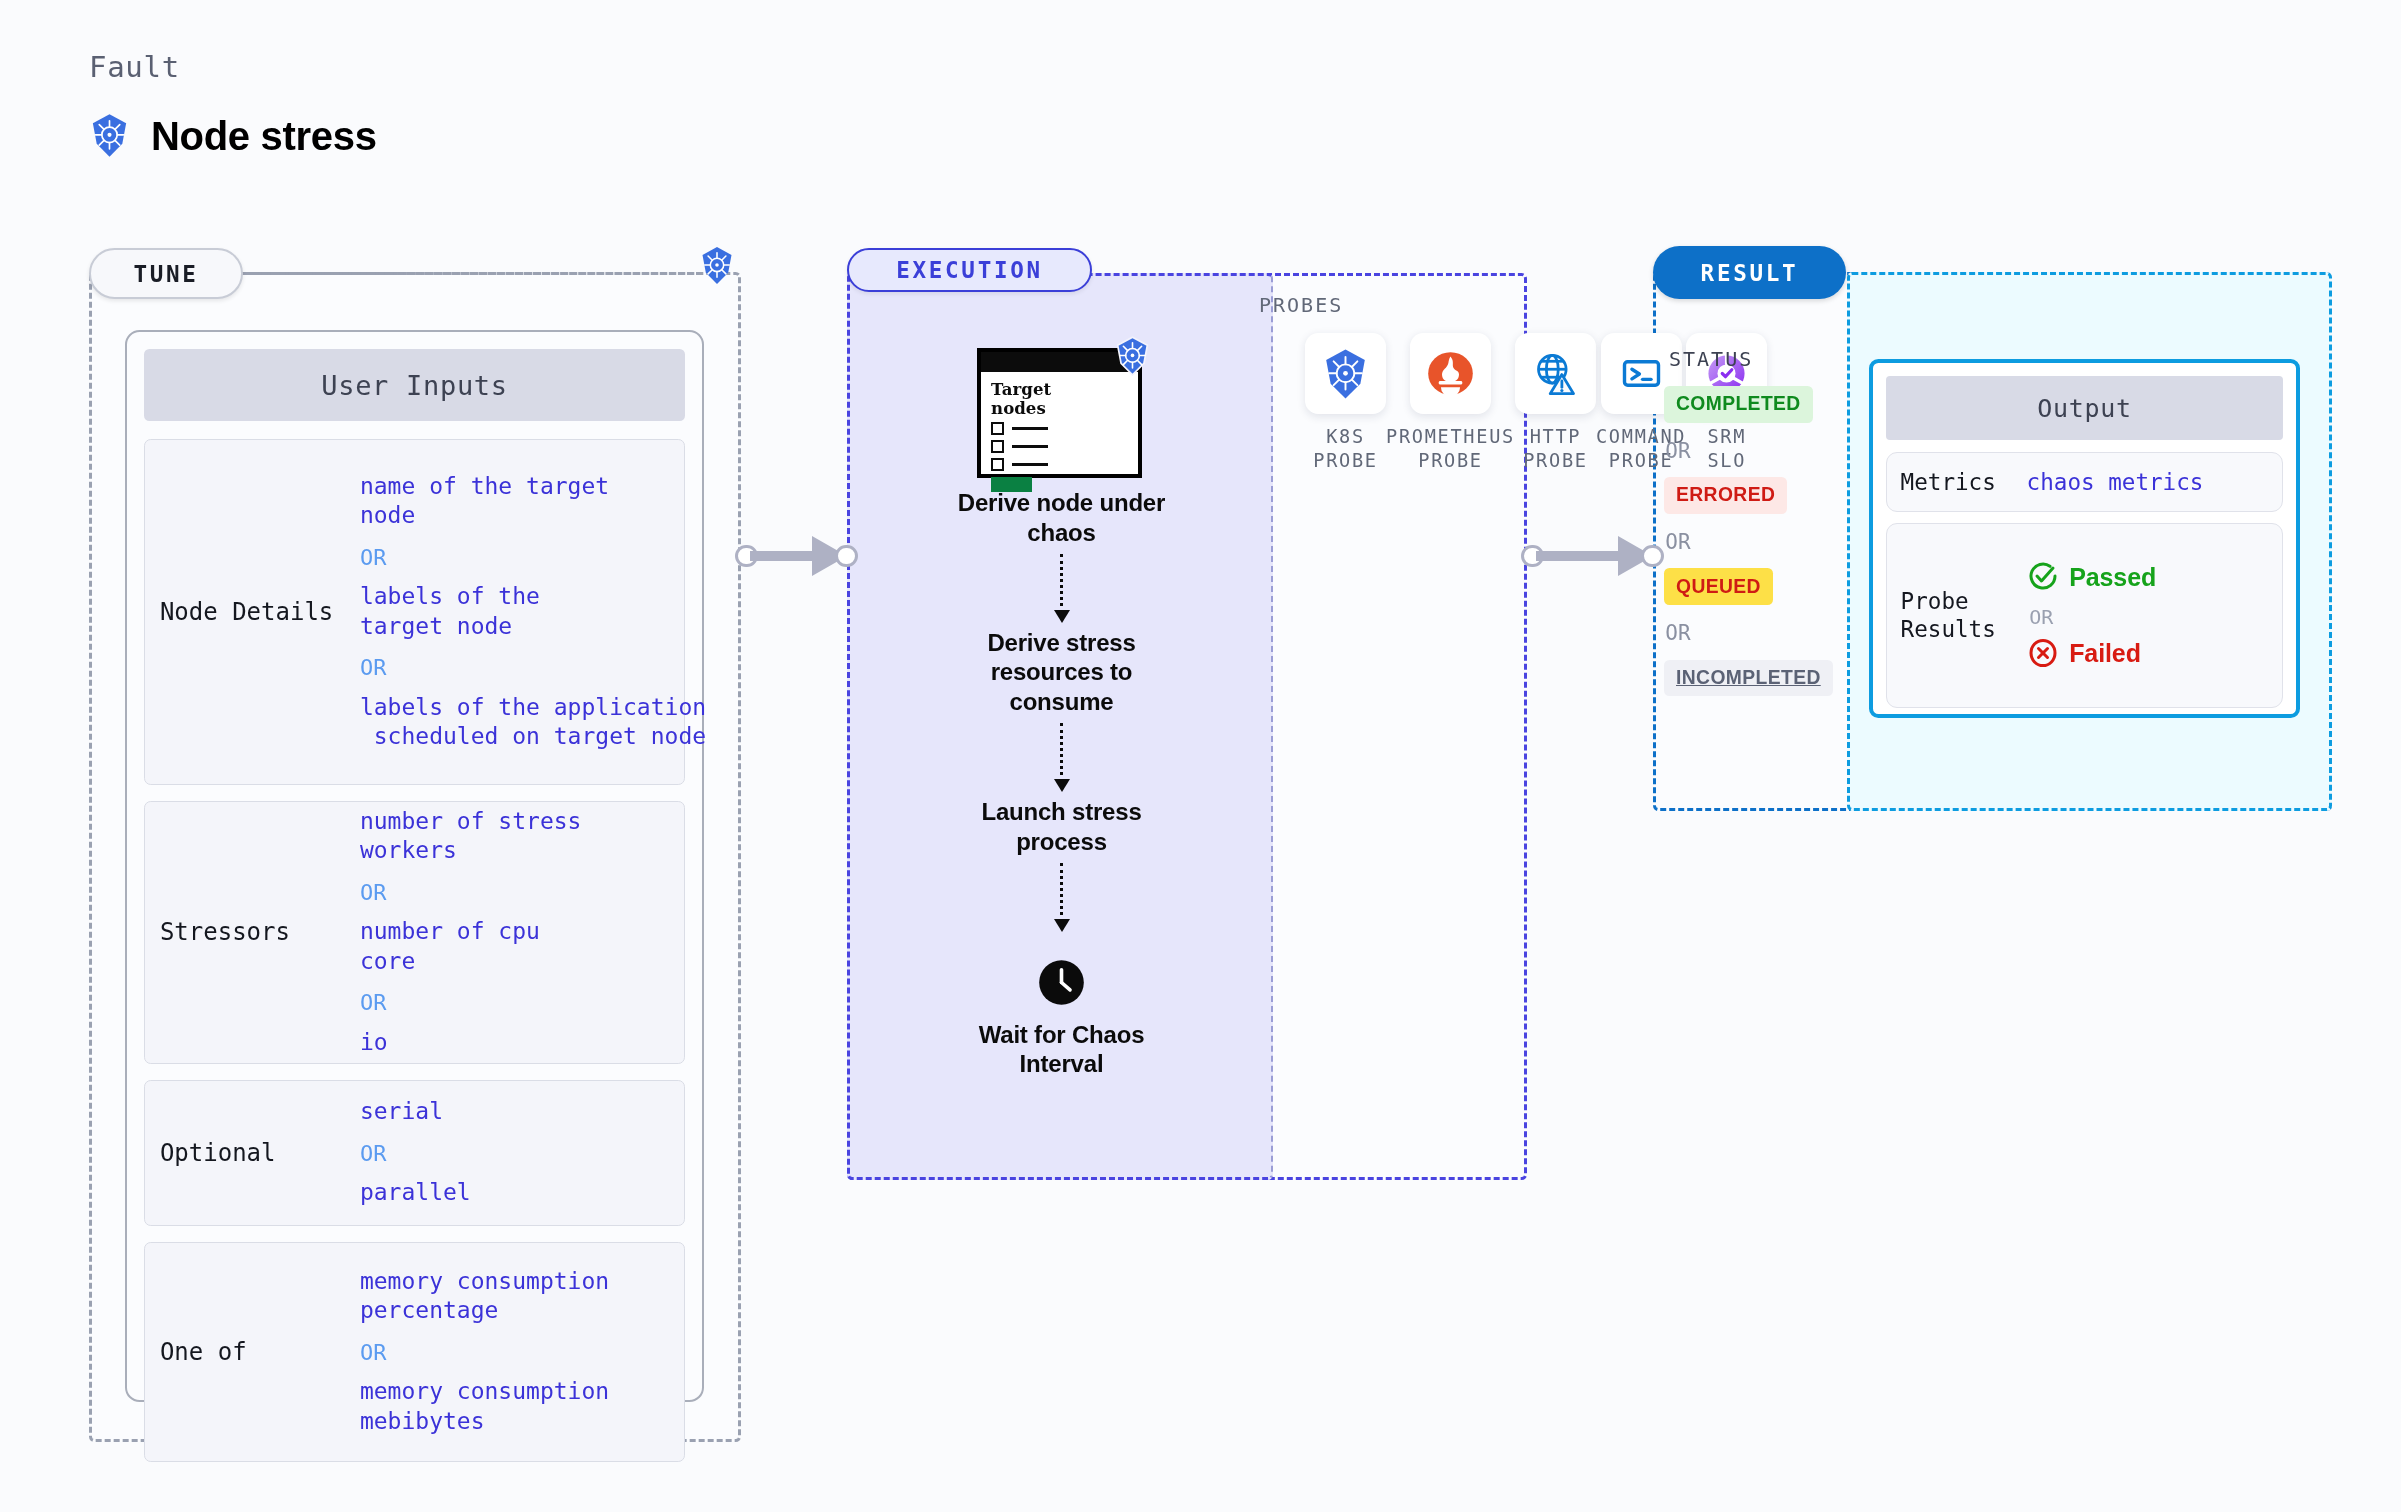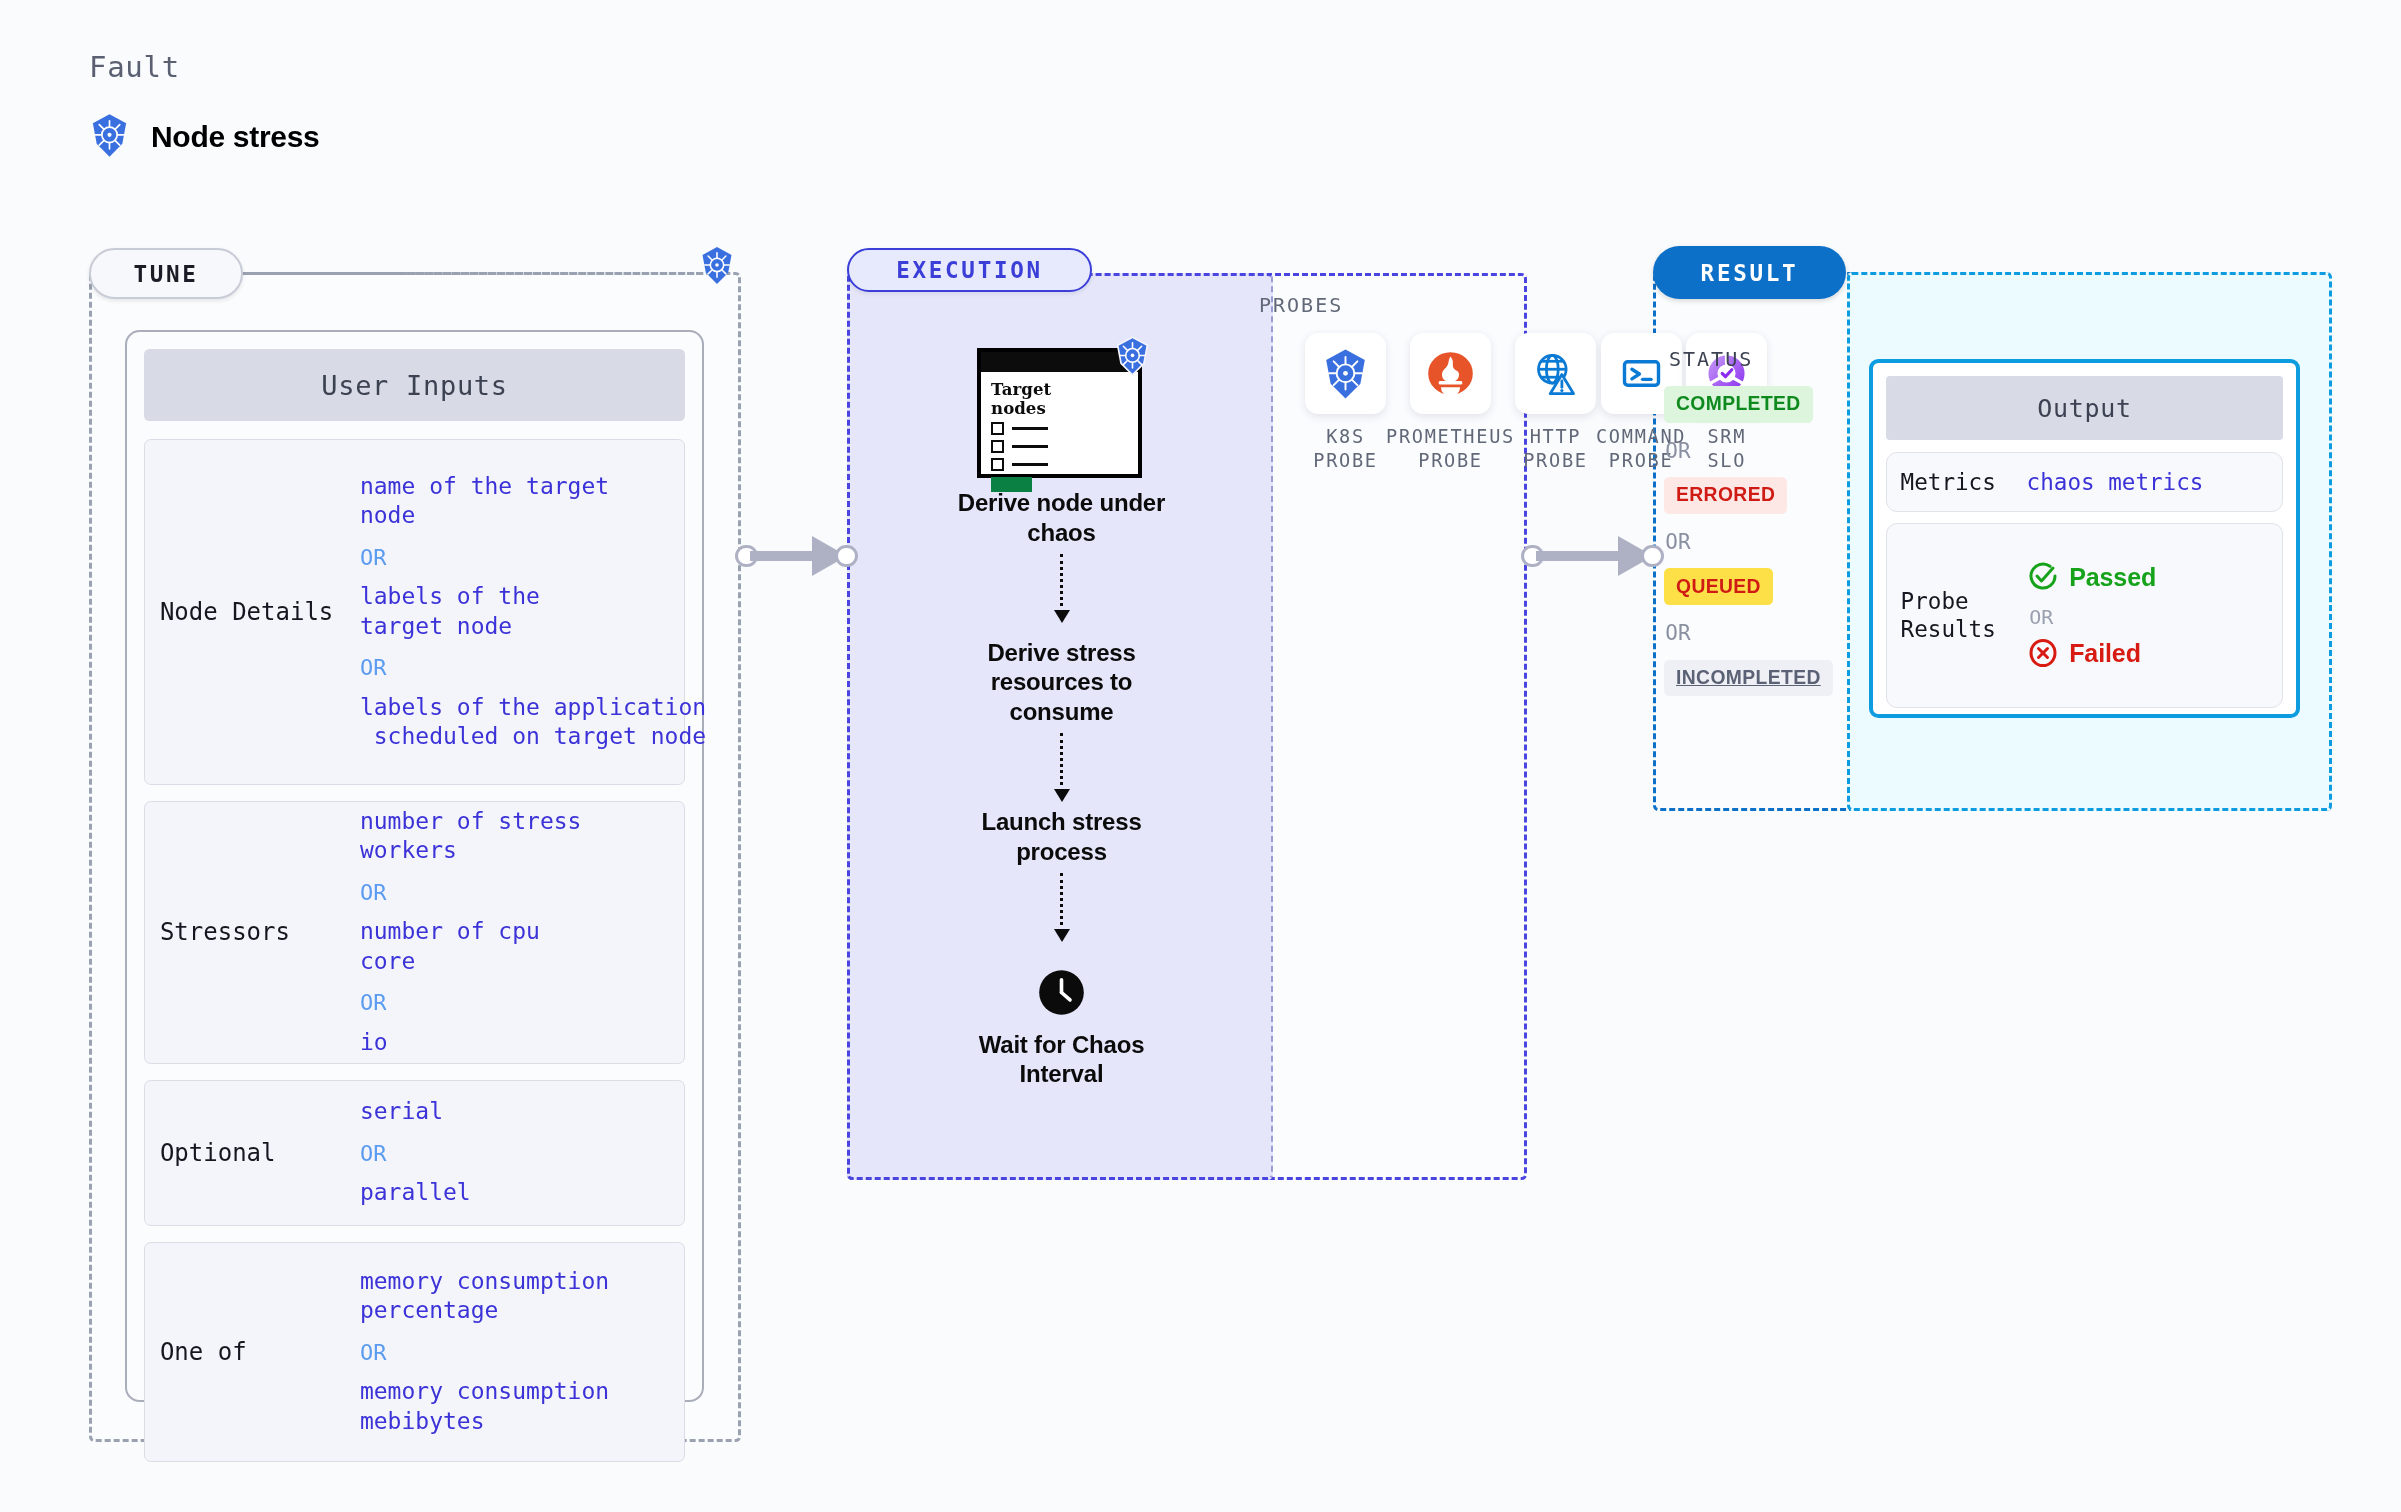--- a/index.html
+++ b/index.html
@@ -15,21 +15,21 @@
   .fault-label {
     position: absolute; left: 89px; top: 50px;
     font-family: "DejaVu Sans Mono", monospace;
     font-size: 29px; color: #5a6072; letter-spacing: 0.7px;
   }
   .fault-title-row {
     position: absolute; left: 89px; top: 113px;
     display: flex; align-items: center; gap: 21px;
   }
   .fault-title {
-    font-size: 30px; font-weight: bold; color: #000;
+    font-size: 40px; font-weight: bold; color: #000;
     letter-spacing: -0.3px;
   }
   .k8s-badge { display: block; }
 
   
   .pill {
     position: absolute;
     display: flex; align-items: center; justify-content: center;
     border-radius: 665px;
     font-family: "DejaVu Sans Mono", monospace;
@@ -425,21 +425,21 @@
         </svg>
       </span>
     </div>
 
     <div class="exec-step">Derive node under<br>chaos</div>
     <div class="dot-arrow">
         <span class="stem"></span>
         <span class="head"></span>
       </div>
 
-    <div class="exec-step" style="margin-top:10px;">Derive stress<br>resources to<br>consume</div>
+    <div class="exec-step" style="margin-top:0;">Derive stress<br>resources to<br>consume</div>
     <div class="dot-arrow">
         <span class="stem"></span>
         <span class="head"></span>
       </div>
 
     <div class="exec-step" style="margin-top:0;">Launch stress<br>process</div>
     <div class="dot-arrow">
         <span class="stem"></span>
         <span class="head"></span>
       </div>

